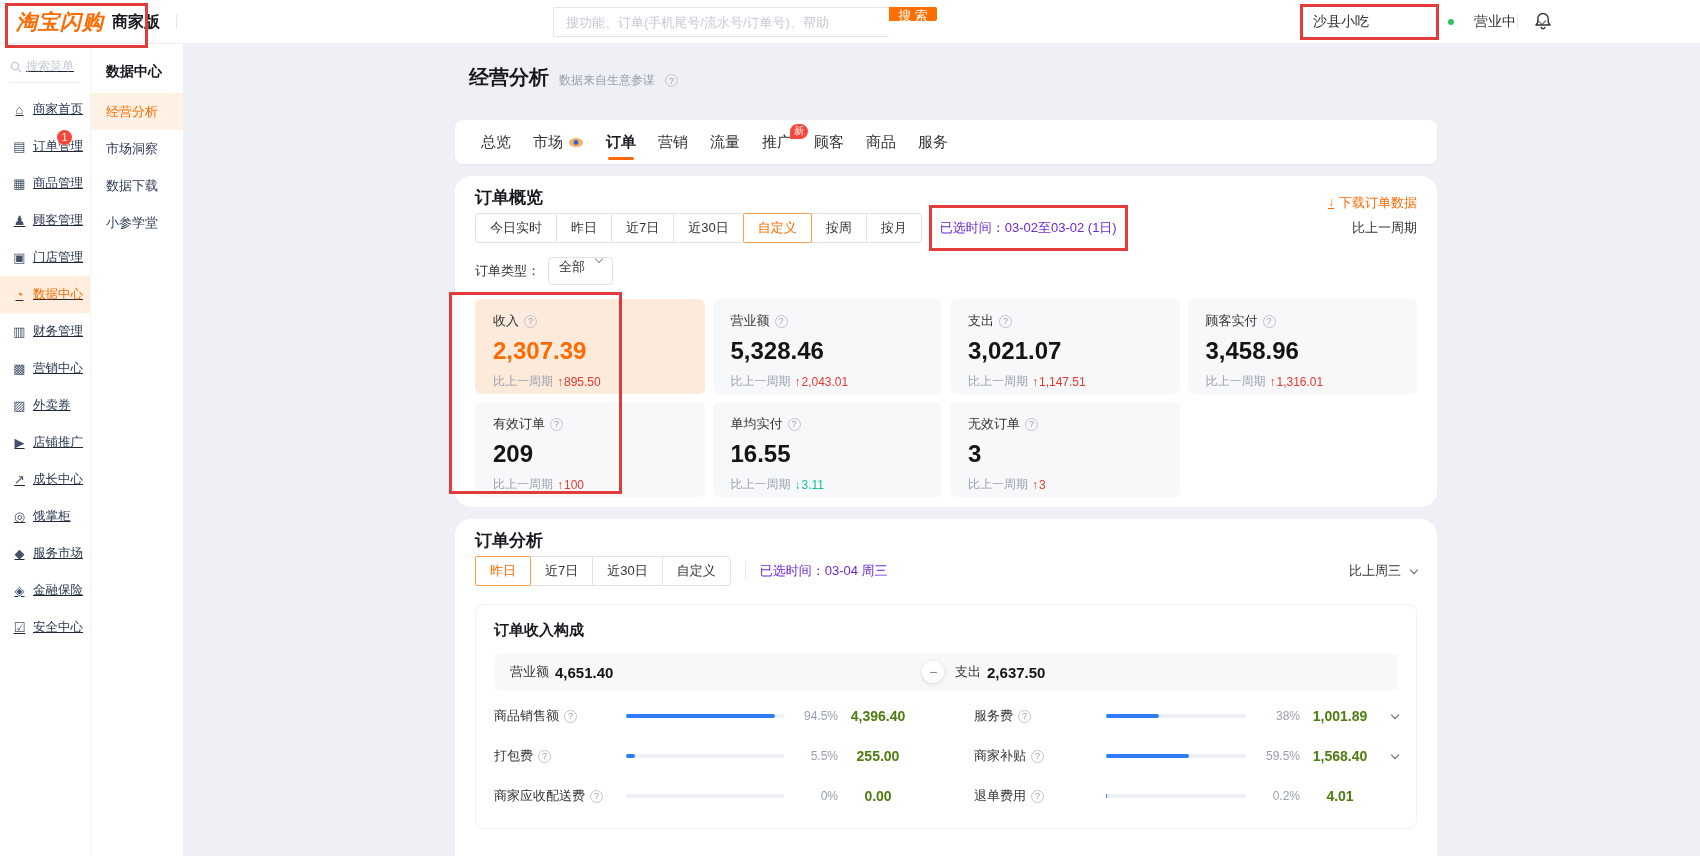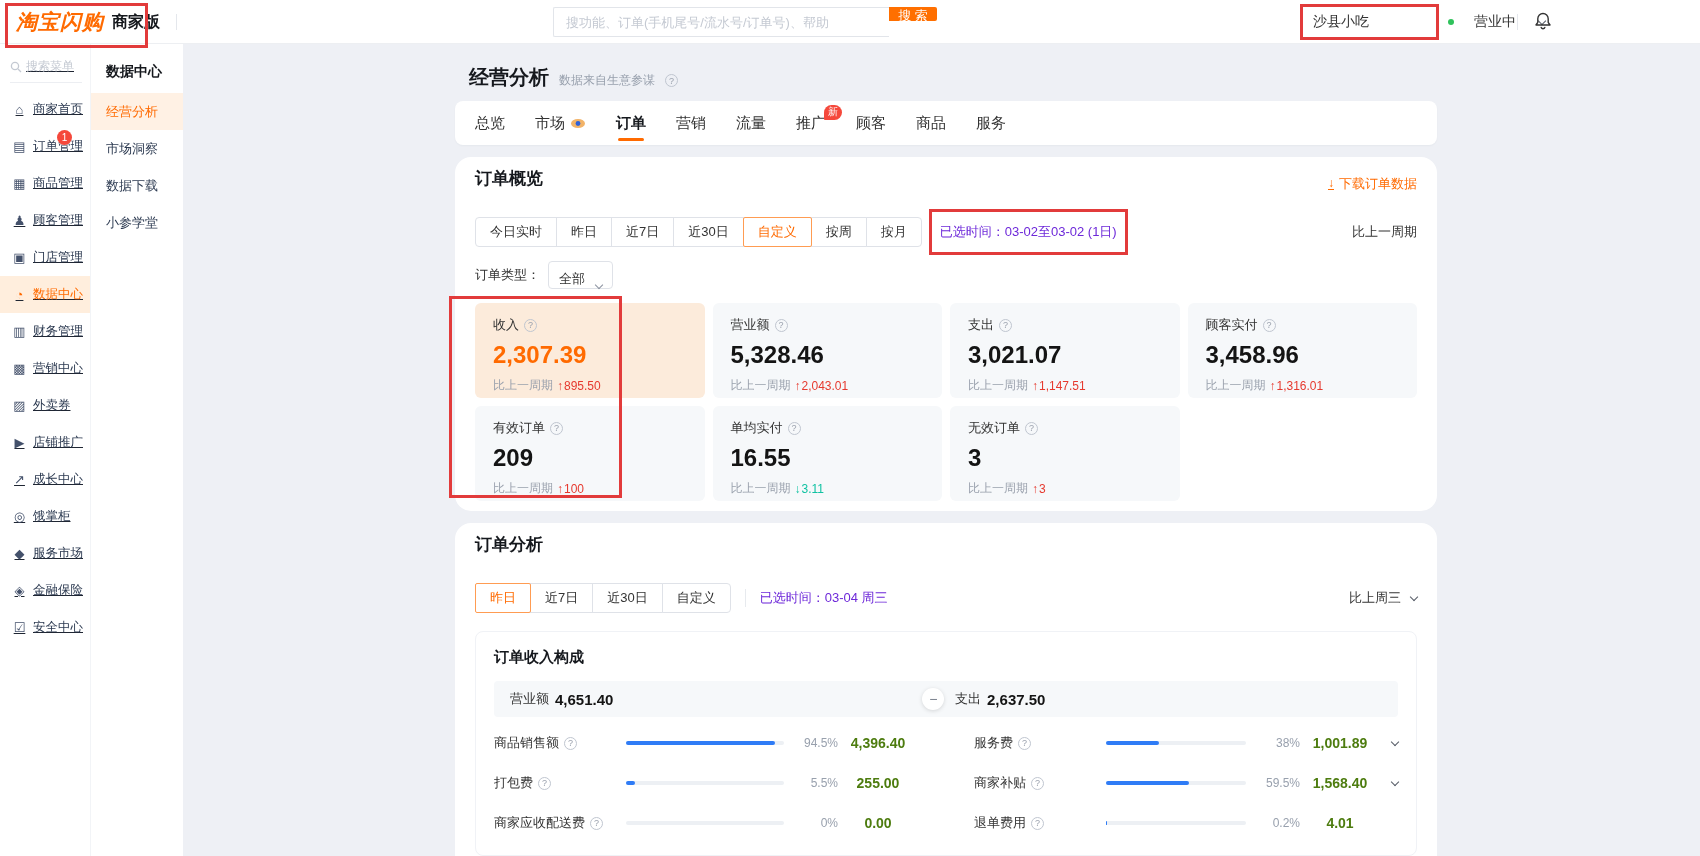--- a/index.html
+++ b/index.html
@@ -46,43 +46,43 @@
   .submenu { position:absolute; left:90px; top:44px; bottom:0; width:93px; background:#fff; border-left:1px solid #f2f4f7; z-index:5; }
   .submenu-title { padding:19px 0 12px 15px; font-size:14px; font-weight:bold; color:#15181d; }
   .sub-item { height:37px; display:flex; align-items:center; padding-left:15px; font-size:13px; color:#2b3950; cursor:pointer; }
   .sub-item.active { color:#ff6a00; background:#fff1e4; }
 
   
   .content { position:absolute; left:455px; top:44px; width:982px; }
   .page-title-row { display:flex; align-items:baseline; gap:10px; padding:20px 0 10px 14px; }
   .page-title { font-size:20px; font-weight:bold; color:#15181d; }
   .page-subtitle { font-size:12px; color:#98a0ad; display:flex; align-items:center; gap:10px; }
-  .tabs-card { height:44px; background:#fff; border-radius:8px; display:flex; align-items:center; gap:30px; padding:0 20px; box-shadow:0 1px 2px rgba(31,45,61,.04); }
+  .tabs-card { height:44px; background:#fff; border-radius:8px; display:flex; align-items:center; gap:22px; padding:0 26px; box-shadow:0 1px 2px rgba(31,45,61,.04);margin-top:19px; }
   .tab { position:relative; height:44px; display:flex; align-items:center; gap:5px; font-size:15px; color:#333; cursor:pointer; }
   .tab.active { font-weight:bold; color:#15181d; }
   .tab.active::after { content:""; position:absolute; left:50%; transform:translateX(-50%); bottom:4px; width:26px; height:3px; border-radius:2px; background:#ff6a00; }
   .tab-badge { position:absolute; top:4px; right:-16px; background:#f5483b; color:#fff; font-size:10px; line-height:1; padding:2px 4px 3px; border-radius:8px 8px 8px 1px; }
 
   .card { position:relative; background:#fff; border-radius:16px; margin-top:12px; padding:10px 20px; }
   .card-title { font-size:17px; font-weight:bold; color:#15181d; }
   .download-link { position:absolute; right:20px; top:18px; display:flex; align-items:center; gap:5px; color:#ff6a00; font-size:13px; cursor:pointer; }
   .dl-arrow { display:inline-block; font-size:12px; line-height:10px; padding-bottom:1px; border-bottom:1.5px solid #ff6a00; }
 
-  .filter-row { position:relative; display:flex; align-items:center; margin-top:27px; }
+  .filter-row { position:relative; display:flex; align-items:center; margin-top:4px; }
   .seg { display:flex; }
   .seg-btn { height:30px; padding:0 14px; display:flex; align-items:center; font-size:13px; color:#333; background:#fff; border:1px solid #dfe2e8; margin-left:-1px; cursor:pointer; white-space:nowrap; }
   .seg-btn:first-child { border-radius:4px 0 0 4px; margin-left:0; }
   .seg-btn:last-child { border-radius:0 4px 4px 0; }
   .seg-btn.active { color:#ff6a00; border-color:#ff9c52; z-index:1; border-radius:2px; }
   .selected-time { position:relative; margin-left:18px; font-size:13px; color:#6d28d9; white-space:nowrap; }
   .selected-time.divided { margin-left:14px; padding-left:14px; border-left:1px solid #e7eaee; }
   .compare-right { position:absolute; right:0; display:flex; align-items:center; gap:7px; font-size:13px; color:#333; cursor:pointer; }
 
   .order-type-row { display:flex; align-items:center; gap:8px; margin-top:14px; font-size:13px; color:#333; }
-  .select-box { height:28px; padding:0 10px; border:1px solid #dfe2e8; border-radius:4px; display:flex; align-items:flex-end; gap:8px; font-size:13px; color:#333; cursor:pointer; }
+  .select-box { height:28px; padding:0 10px; border:1px solid #dfe2e8; border-radius:4px; display:flex; align-items:flex-start; gap:8px; font-size:13px; color:#333; cursor:pointer; }
 
   .metrics { position:relative; display:grid; grid-template-columns:repeat(4,1fr); gap:8px; margin-top:14px; }
   .metric { background:#f6f8fa; border-radius:6px; height:95px; padding:13px 18px; }
   .metric.highlight { background:#fcebdb; }
   .metric.empty { background:transparent; }
   .metric-label { display:flex; align-items:center; gap:5px; font-size:13px; color:#333; }
   .metric-value { margin-top:7px; font-size:24px; font-weight:bold; color:#141414; }
   .metric.highlight .metric-value { color:#ff6a00; }
   .metric-compare { margin-top:8px; display:flex; align-items:center; gap:4px; font-size:12px; color:#9aa1ad; }
   .delta { display:flex; align-items:center; gap:1px; }

